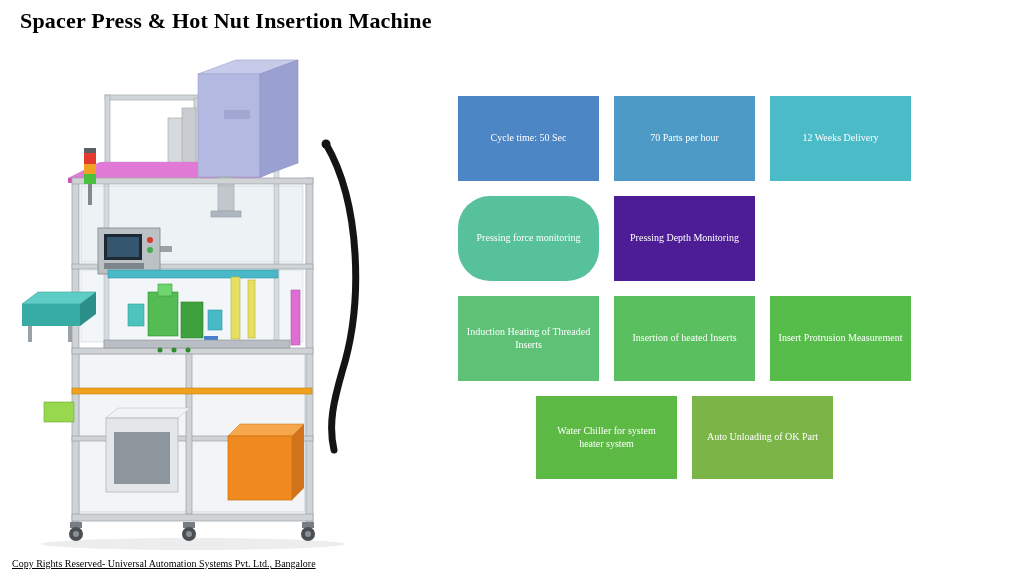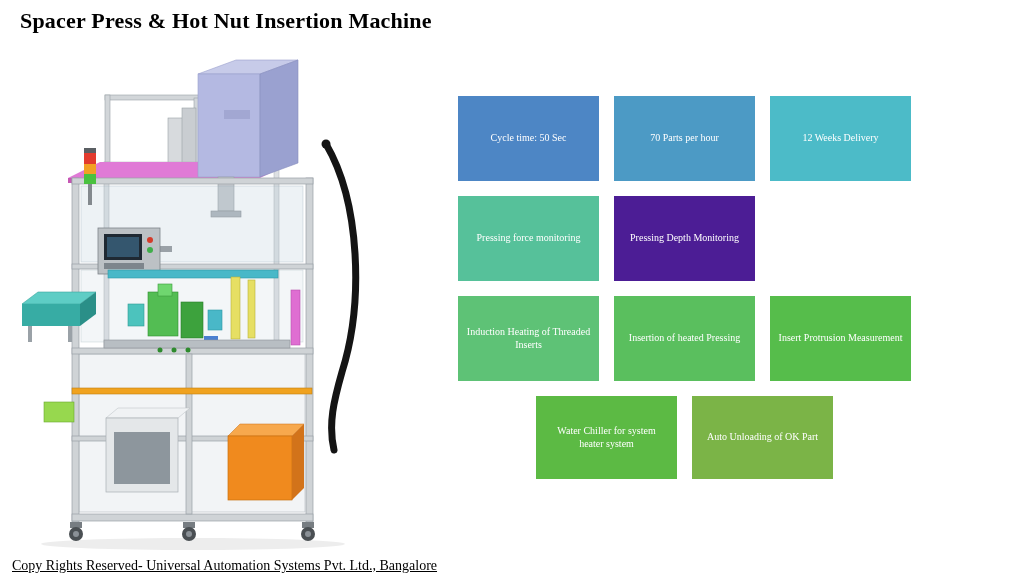--- a/index.html
+++ b/index.html
@@ -19,21 +19,21 @@
   .tile-row.centered { padding-left:78px; margin-bottom:0; }
   .tile {
     width:141px; height:85px; flex:0 0 141px;
     display:flex; align-items:center; justify-content:center;
     text-align:center; color:#fff; font-size:10px; line-height:1.25;
     padding:4px 8px;
   }
   .tile-row.centered .tile { height:83px; }
   .slide-footer {
     position:absolute; left:12px; top:558px;
-    font-size:14px; text-decoration:underline;
+    font-size:10px; text-decoration:underline;
   }
 </style>
 </head>
 <body>
 
 <h1 class="slide-title">Spacer Press &amp; Hot Nut Insertion Machine</h1>
 
 <div class="machine-wrap">
   <svg viewBox="0 0 362 500" width="362" height="500" role="img">
 
@@ -160,26 +160,26 @@
   </svg>
 </div>
 
 <div class="tiles">
   <div class="tile-row">
     <div class="tile" style="background: rgb(77, 134, 197);">Cycle time: 50 Sec</div>
     <div class="tile" style="background: rgb(76, 154, 197);">70 Parts per hour</div>
     <div class="tile" style="background: rgb(76, 187, 200); text-align: right;">12 Weeks Delivery</div>
   </div>
   <div class="tile-row">
-    <div class="tile" style="background: rgb(86, 193, 154);">Pressing force monitoring</div>
+    <div class="tile" style="background: rgb(86, 193, 154); border-radius: 32px;">Pressing force monitoring</div>
     <div class="tile" style="background: #4c1d95;">Pressing Depth Monitoring</div>
   </div>
   <div class="tile-row">
     <div class="tile" style="background: rgb(94, 194, 118);">Induction Heating of Threaded Inserts</div>
-    <div class="tile" style="background: rgb(90, 191, 94);">Insertion of heated Pressing</div>
+    <div class="tile" style="background: rgb(90, 191, 94);">Insertion of heated Inserts</div>
     <div class="tile" style="background: rgb(86, 189, 75);">Insert Protrusion Measurement</div>
   </div>
   <div class="tile-row centered">
     <div class="tile" style="background: rgb(92, 186, 68);">Water Chiller for system heater system</div>
     <div class="tile" style="background: rgb(123, 180, 71);">Auto Unloading of OK Part</div>
   </div>
 </div>
 
 <div class="slide-footer">Copy Rights Reserved- Universal Automation Systems Pvt. Ltd., Bangalore</div>
 

